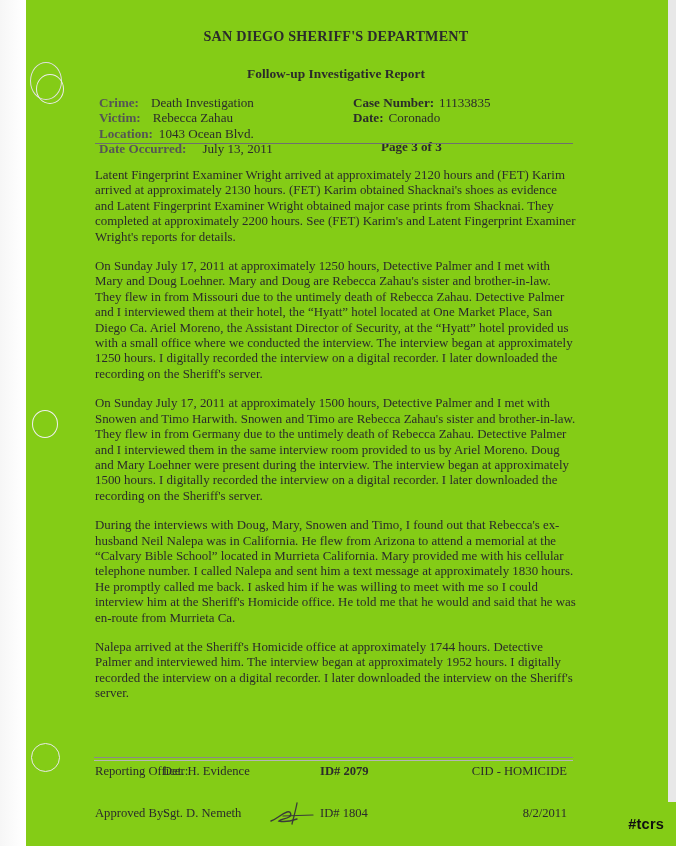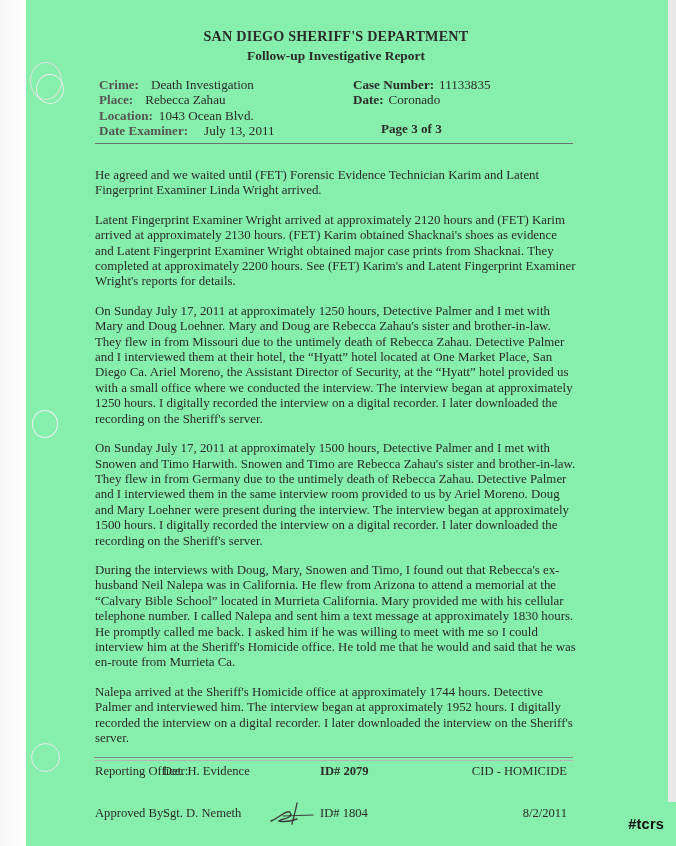--- a/index.html
+++ b/index.html
@@ -16,21 +16,21 @@
     font-family: "Liberation Serif", "DejaVu Serif", serif;
     color: #2b2b2b;
   }
 
   
   #page-sheet {
     position: absolute;
     left: 0; top: 0;
     width: 676px;
     height: 846px;
-    background: #86efac;
+    background: #84cc16;
   }
   
   #scan-right-edge {
     position: absolute;
     left: 668px;
     top: 0;
     width: 8px;
     height: 802px;
     background: #e8e8e8;
   }
@@ -86,21 +86,21 @@
   #dept-title {
     font-weight: bold;
     font-size: 14.2px;
     letter-spacing: 0.2px;
     line-height: 1.25;
   }
   #report-subtitle {
     font-weight: bold;
     font-size: 13.4px;
     line-height: 1.3;
-    margin-top: 1px;
+    margin-top: 19px;
   }
 
   
   #meta-block {
     position: relative;
     margin-top: 13px;
     height: 62px;
     font-size: 13.1px;
   }
   .meta-col-left {
@@ -263,27 +263,27 @@
       <div id="report-subtitle">Follow-up Investigative Report</div>
     </div>
 
     <div id="meta-block">
 
       <div class="meta-col-left">
         <div class="meta-row" id="meta-crime">
           <span class="meta-label faded-edge">Crime:</span><span class="meta-value">Death Investigation</span>
         </div>
         <div class="meta-row" id="meta-victim">
-          <span class="meta-label faded-edge">Place:</span><span class="meta-value">Rebecca Zahau</span>
+          <span class="meta-label faded-edge">Victim:</span><span class="meta-value">Rebecca Zahau</span>
         </div>
         <div class="meta-row" id="meta-location">
           <span class="meta-label faded-edge">Location:</span><span class="meta-value">1043 Ocean Blvd.</span>
         </div>
         <div class="meta-row" id="meta-date">
-          <span class="meta-label faded-edge">Date Examiner:</span><span class="meta-value">July 13, 2011</span>
+          <span class="meta-label faded-edge">Date Occurred:</span><span class="meta-value">July 13, 2011</span>
         </div>
       </div>
 
       <div class="meta-col-right">
         <div class="meta-row" id="meta-case">
           <span class="meta-label">Case Number:</span><span class="meta-value">11133835</span>
         </div>
         <div class="meta-row" id="meta-city">
           <span class="meta-label">Date:</span><span class="meta-value">Coronado</span>
         </div>
@@ -291,21 +291,20 @@
       </div>
 
     </div>
 
   </div>
 
   <div id="header-rule"></div>
 
   <div id="content-body-wrap" style="position:absolute; left:95px; top:150px; width:482px;">
     <div id="body-block">
-      <p class="para">He agreed and we waited until (FET) Forensic Evidence Technician Karim and Latent Fingerprint Examiner Linda Wright arrived.</p>
       <p class="para">Latent Fingerprint Examiner Wright arrived at approximately 2120 hours and (FET) Karim arrived at approximately 2130 hours. (FET) Karim obtained Shacknai's shoes as evidence and Latent Fingerprint Examiner Wright obtained major case prints from Shacknai. They completed at approximately 2200 hours. See (FET) Karim's and Latent Fingerprint Examiner Wright's reports for details.</p>
       <p class="para">On Sunday July 17, 2011 at approximately 1250 hours, Detective Palmer and I met with Mary and Doug Loehner. Mary and Doug are Rebecca Zahau's sister and brother-in-law. They flew in from Missouri due to the untimely death of Rebecca Zahau. Detective Palmer and I interviewed them at their hotel, the “Hyatt” hotel located at One Market Place, San Diego Ca. Ariel Moreno, the Assistant Director of Security, at the “Hyatt” hotel provided us with a small office where we conducted the interview. The interview began at approximately 1250 hours. I digitally recorded the interview on a digital recorder. I later downloaded the recording on the Sheriff's server.</p>
       <p class="para">On Sunday July 17, 2011 at approximately 1500 hours, Detective Palmer and I met with Snowen and Timo Harwith. Snowen and Timo are Rebecca Zahau's sister and brother-in-law. They flew in from Germany due to the untimely death of Rebecca Zahau. Detective Palmer and I interviewed them in the same interview room provided to us by Ariel Moreno. Doug and Mary Loehner were present during the interview.  The interview began at approximately 1500 hours. I digitally recorded the interview on a digital recorder. I later downloaded the recording on the Sheriff's server.</p>
       <p class="para">During the interviews with Doug, Mary, Snowen and Timo, I found out that Rebecca's ex-husband Neil Nalepa was in California. He flew from Arizona to attend a memorial at the “Calvary Bible School” located in Murrieta California. Mary provided me with his cellular telephone number. I called Nalepa and sent him a text message at approximately 1830 hours. He promptly called me back. I asked him if he was willing to meet with me so I could interview him at the Sheriff's Homicide office. He told me that he would and said that he was en-route from Murrieta Ca.</p>
       <p class="para">Nalepa arrived at the Sheriff's Homicide office at approximately 1744 hours. Detective Palmer and interviewed him. The interview began at approximately 1952 hours. I digitally recorded the interview on a digital recorder. I later downloaded the interview on the Sheriff's server.</p>
     </div>
   </div>
 
   <div id="footer-rule-outer"></div>
   <div id="footer-rule-inner"></div>

